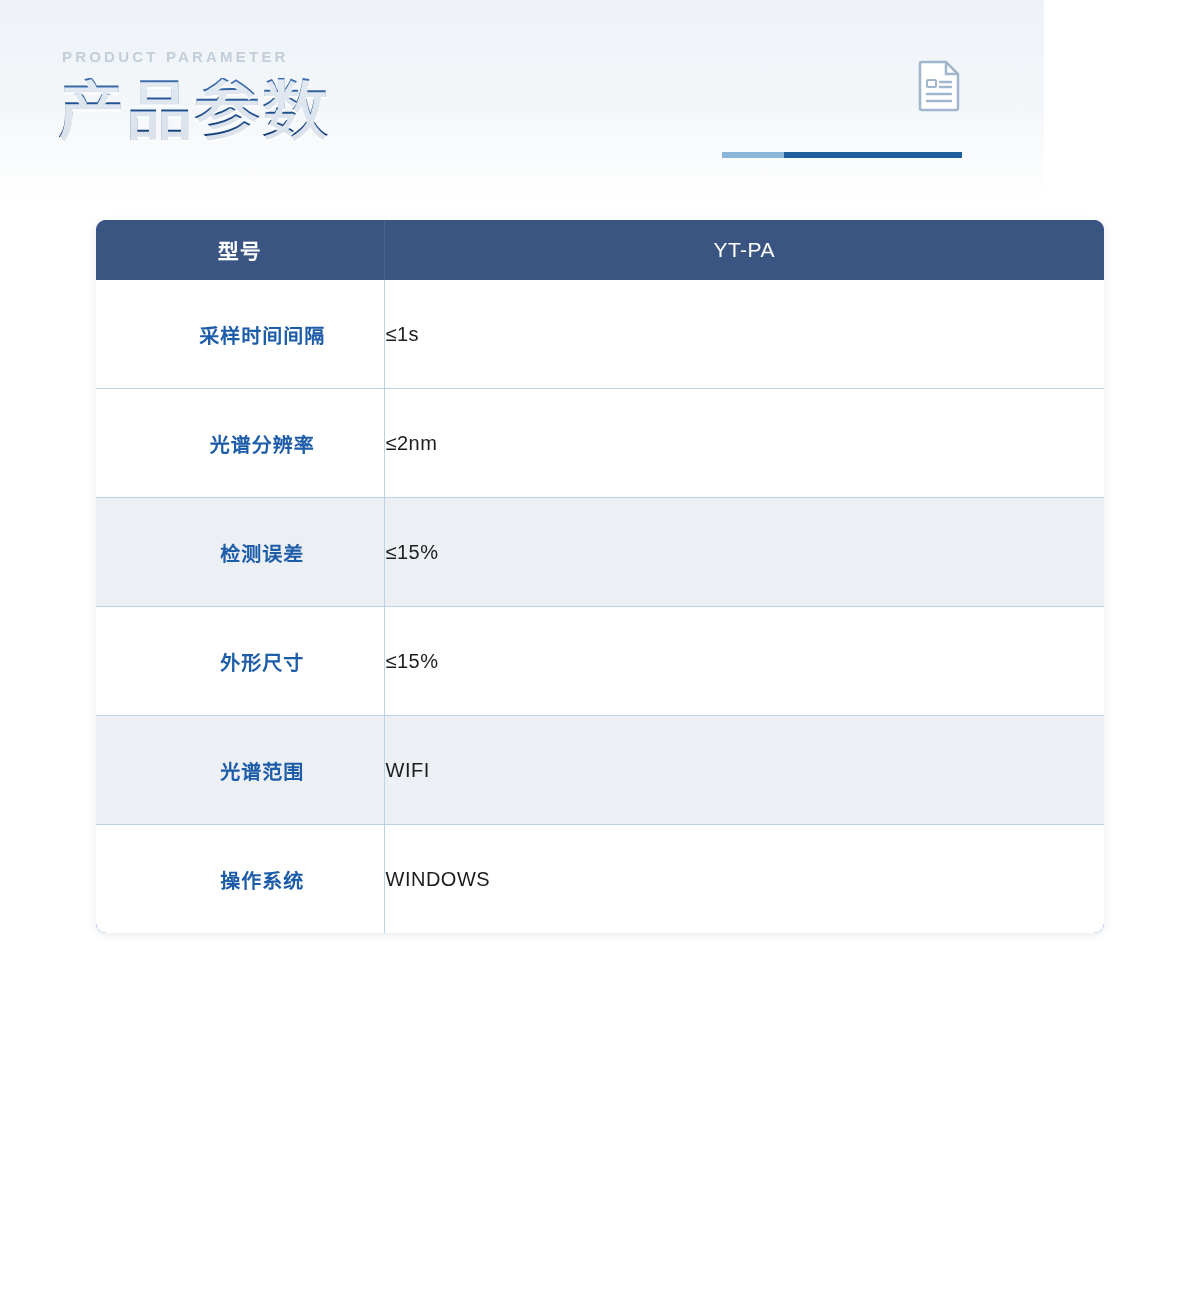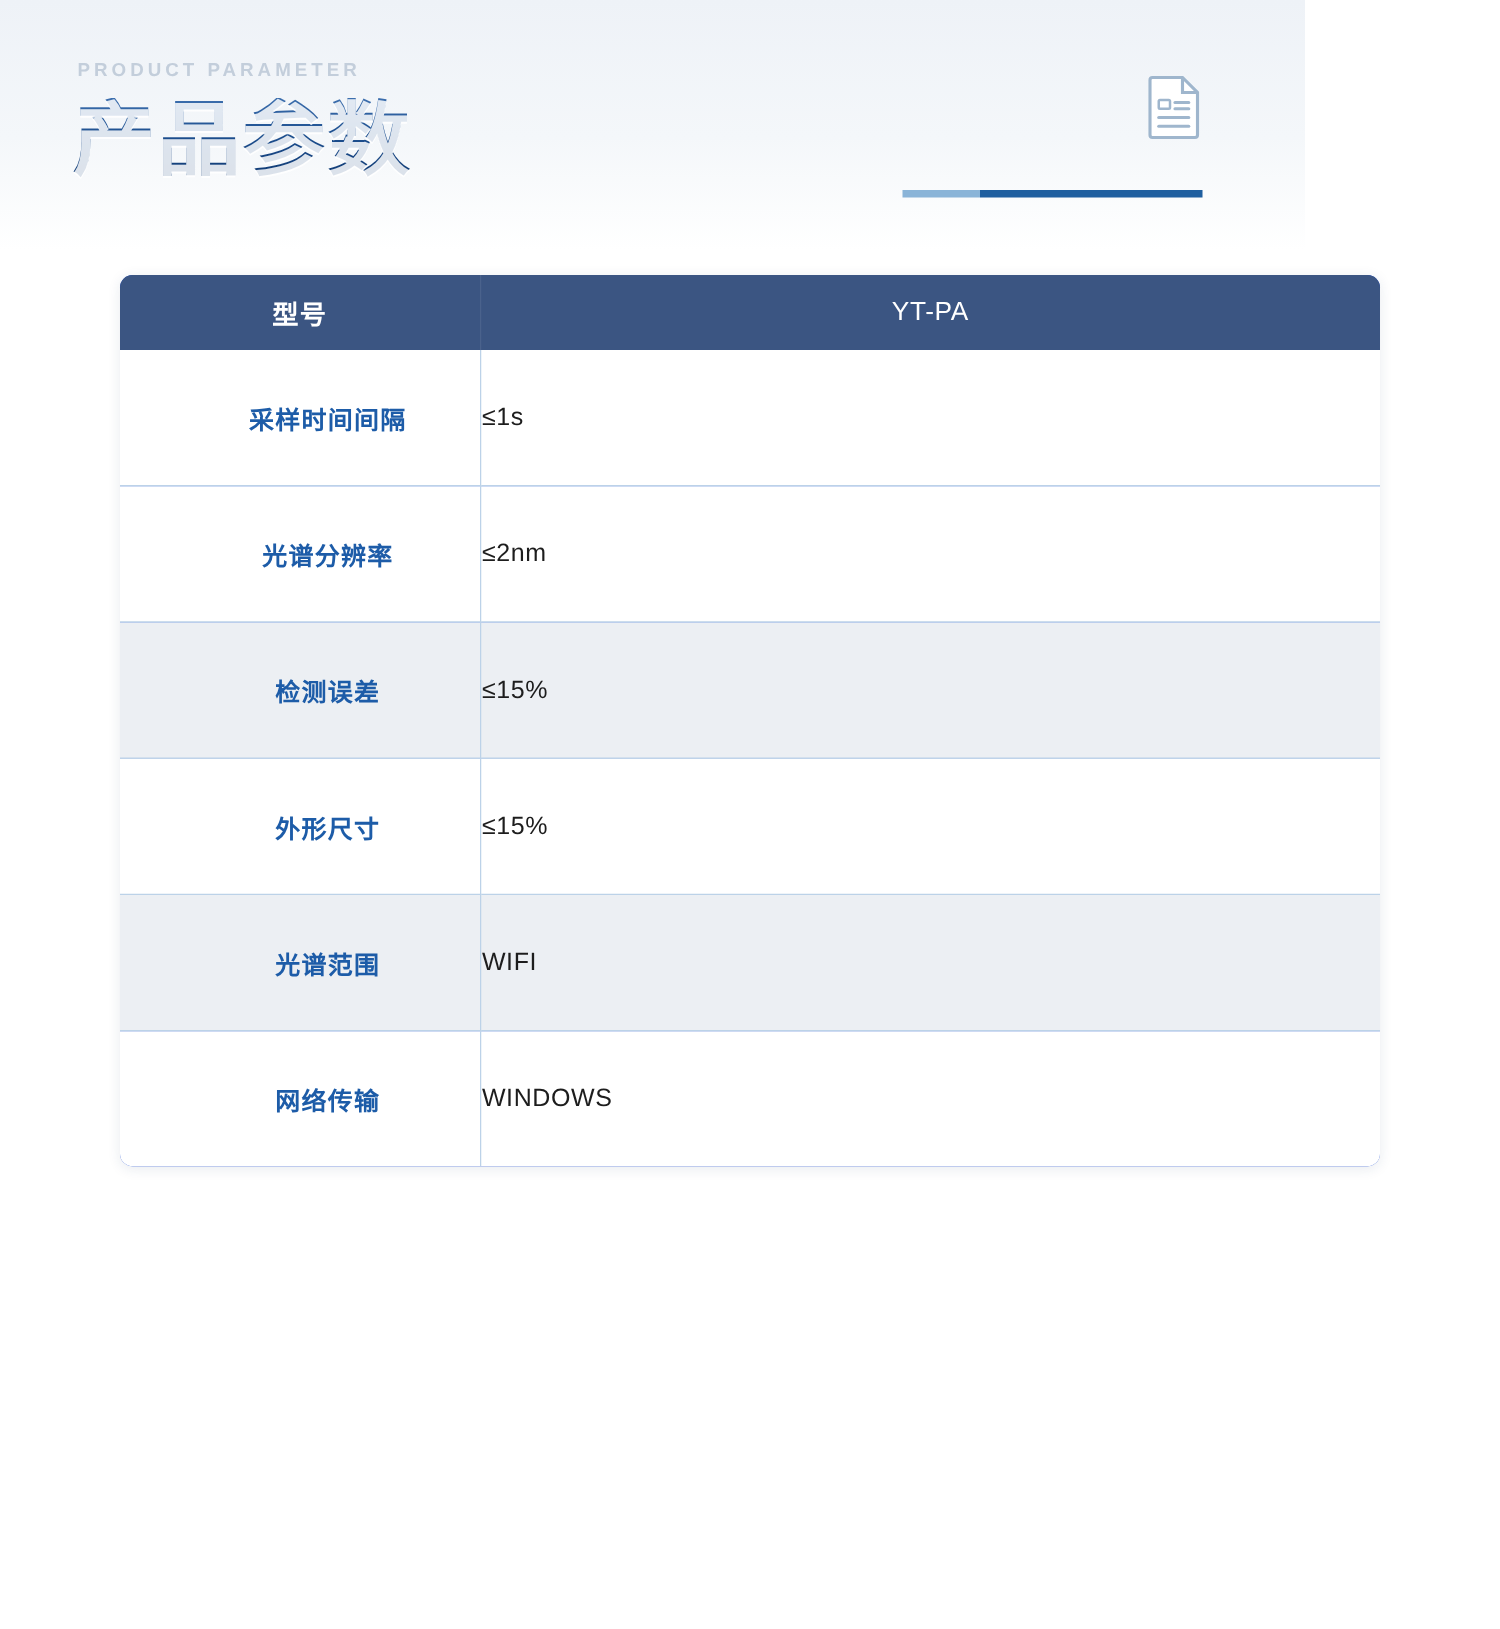--- a/index.html
+++ b/index.html
@@ -195,18 +195,18 @@
         </tr>
         <tr class="odd">
           <td class="k">外形尺寸</td>
           <td class="v">≤15%</td>
         </tr>
         <tr class="even">
           <td class="k">光谱范围</td>
           <td class="v">WIFI</td>
         </tr>
         <tr class="odd">
-          <td class="k">网络传输</td>
+          <td class="k">操作系统</td>
           <td class="v">WINDOWS</td>
         </tr>
       </tbody>
   </table>
 </div>
 
 </body></html>

